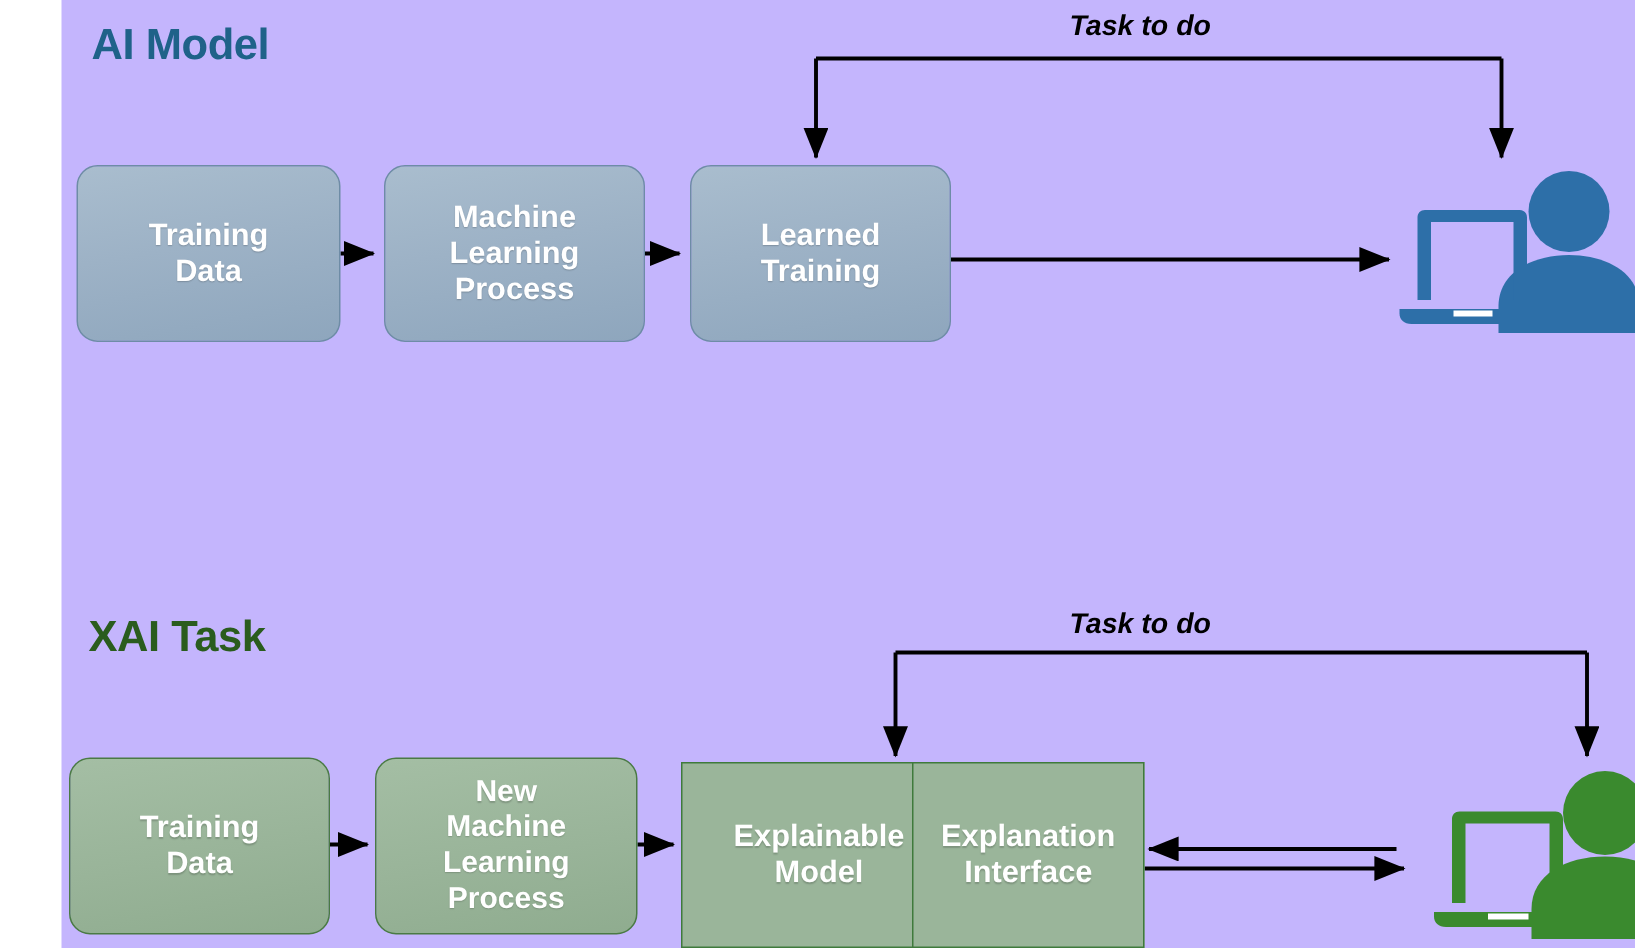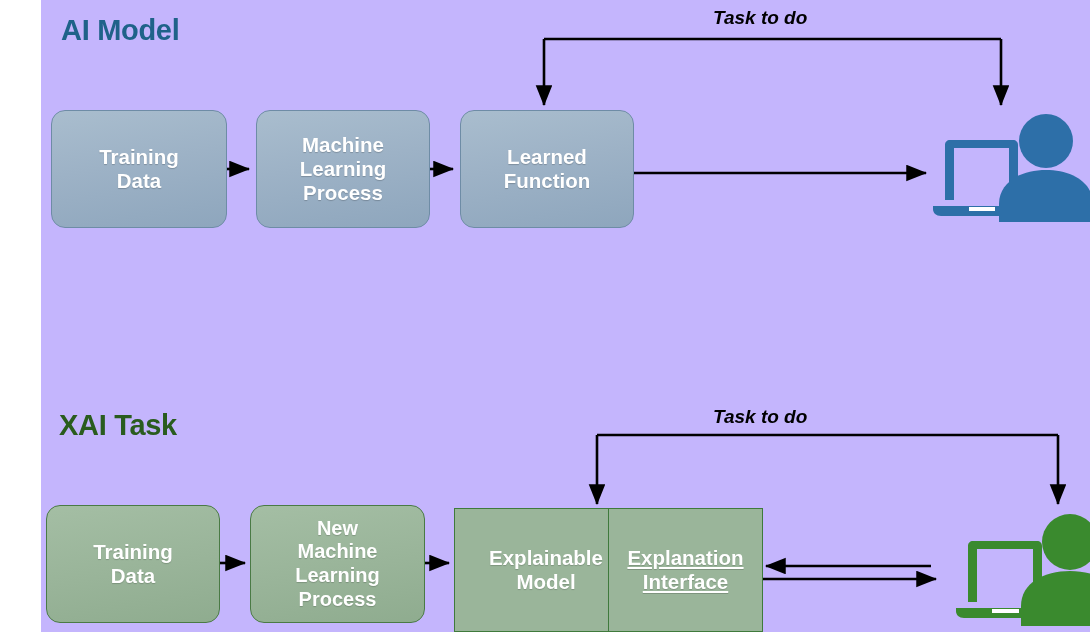--- a/index.html
+++ b/index.html
@@ -128,21 +128,21 @@
   </div>
 
   <div class="box box-blue" style="left:215px; top:110px; width:174px; height:118px;">
     <span style="white-space:pre-line;">Machine
 Learning
 Process</span>
   </div>
 
   <div class="box box-blue" style="left:419px; top:110px; width:174px; height:118px;">
     <span style="white-space:pre-line;">Learned
-Function</span>
+Training</span>
   </div>
 
   <div class="edge-label" style="left:672px; top:7px;">Task to do</div>
 
 
   <div class="actor" style="left:888px; top:112px; width:180px; height:118px;">
     <svg width="180" height="118" viewBox="0 0 180 118">
       <g fill="#2D6FA8">
         <circle cx="117" cy="29" r="27"></circle>
         <path d="M70,110 L70,92 C70,70 92,58 117,58 C142,58 164,70 164,92 L164,110 Z"></path>
@@ -166,21 +166,21 @@
 Learning
 Process</span>
   </div>
 
   <div class="box box-green-sq" style="left:413px; top:508px; width:184px; height:124px;">
     <span style="white-space:pre-line;">Explainable
 Model</span>
   </div>
 
   <div class="box box-green-sq" style="left:567px; top:508px; width:155px; height:124px;">
-    <span style="white-space:pre-line;text-decoration:underline;">Explanation
+    <span style="white-space:pre-line;">Explanation
 Interface</span>
   </div>
 
   <div class="edge-label" style="left:672px; top:406px;">Task to do</div>
 
   <div class="actor" style="left:912px; top:512px; width:180px; height:120px;">
     <svg width="180" height="120" viewBox="0 0 180 120">
       <g fill="#3A8A2E">
         <circle cx="117" cy="30" r="28"></circle>
         <path d="M68,114 L68,94 C68,71 91,59 117,59 C143,59 166,71 166,94 L166,114 Z"></path>

